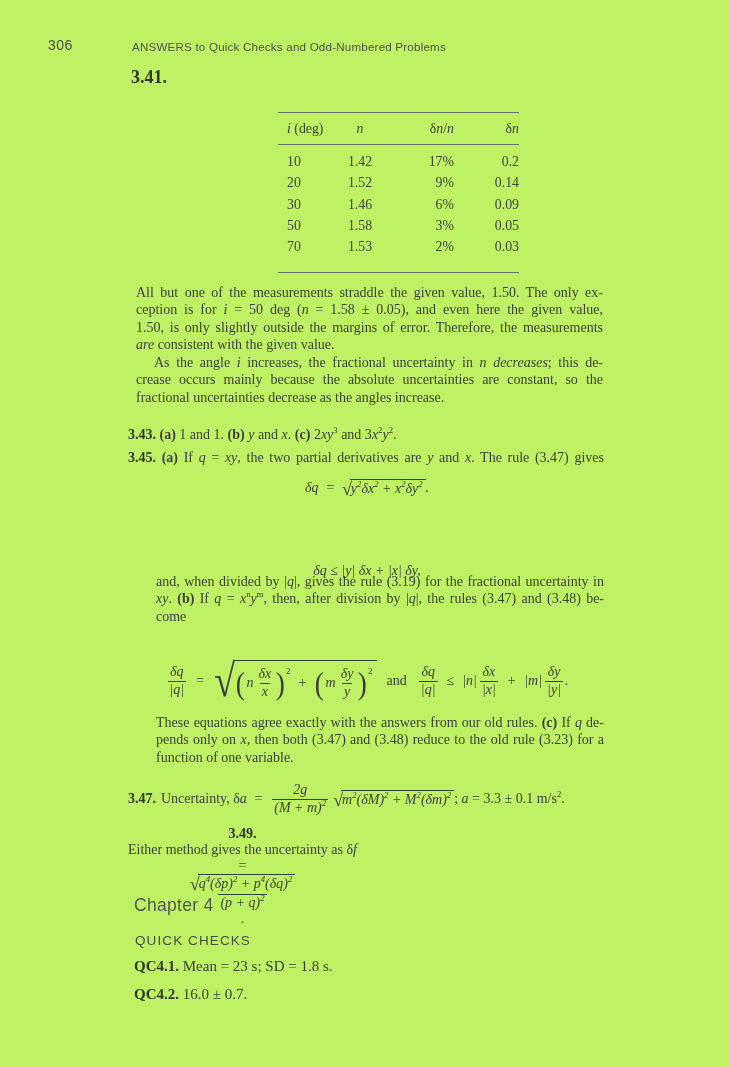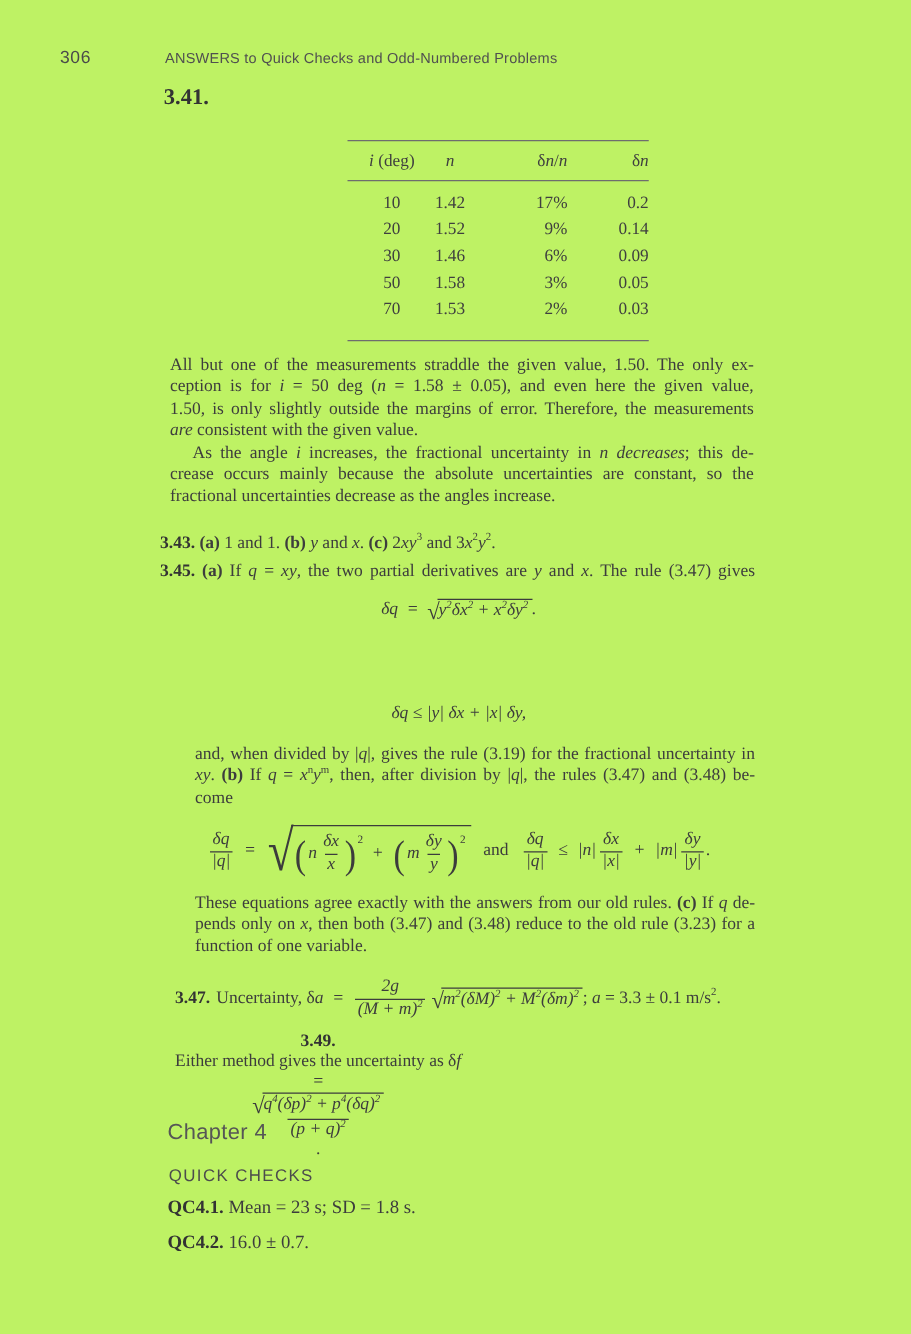--- a/index.html
+++ b/index.html
@@ -22,21 +22,21 @@
   
   .tbl {
     position:absolute; left:278px; top:112px; width:241px;
     display:grid; grid-template-columns:62px 40px 76px 63px;
     font-size:13.8px; color:#3f3f3f;
   }
   .rule { grid-column:1 / -1; border-top:1.2px solid #6e6e6e; height:0; }
   .th { font-style:normal; padding-top:8px; padding-bottom:7px; }
   .td { padding-top:3.2px; padding-bottom:2.1px; }
   .sp { grid-column:1 / -1; height:15px; }
-  .c1 { text-align:center; padding-left:9px; }
+  .c1 { text-align:left; padding-left:9px; }
   .c2 { text-align:center; }
   .c3 { text-align:right; padding-right:2px; }
   .c4 { text-align:right; padding-left:30px; }
   .hdrpad { height:6px; grid-column:1/-1; }
 
   
   .answer { position:absolute; line-height:17.45px; }
   .ln { white-space:nowrap; text-align:justify; text-align-last:justify; }
   .ln.end { text-align-last:left; }
   .indent { padding-left:18px; }
@@ -52,21 +52,21 @@
   .sqrt .tick { font-size:1.3em; line-height:0.82; font-style:normal; }
   .sqrt .rad { border-top:1.3px solid currentColor; padding:1px 3px 0 1px; margin-left:-2px; }
   .sqrt-tall { display:inline-flex; align-items:stretch; }
   .sqrt-tall .tick { font-size:46px; line-height:0.92; font-style:normal; align-self:flex-end; transform:scaleX(0.82); margin-right:-4px; }
   .sqrt-tall .rad { border-top:1.4px solid currentColor; display:inline-flex; align-items:center; padding:3px 4px 0 2px; }
   .bp { font-size:32px; line-height:0.9; font-style:normal; transform:scaleX(0.85); }
   .bexp { align-self:flex-start; font-size:9px; margin-top:2px; font-style:normal; }
   .coef { margin:0 1px; }
 
   
-  .row { position:absolute; left:140px; display:flex; align-items:center; white-space:nowrap; }
+  .row { position:absolute; left:128px; display:flex; align-items:center; white-space:nowrap; }
   .row .gap { width:5px; }
 
   
   .chap { position:absolute; left:134px; top:895px; font-size:17.5px; color:#565656; letter-spacing:0.3px; }
   .qchead { position:absolute; left:135px; top:933px; font-size:13.5px; color:#4c4c4c; letter-spacing:1.1px; }
   .qcrow { position:absolute; left:134px; font-size:15px; }
 </style>
 </head>
 <body>
 
@@ -139,21 +139,21 @@
         <span class="rad">y<sup>2</sup>δx<sup>2</sup> + x<sup>2</sup>δy<sup>2</sup></span>
       </span>
     <span>.</span>
   </div>
 
 
   <div class="formula" style="top:563px;">
     <span>δq ≤ |y| δx + |x| δy,</span>
   </div>
 
-  <div class="answer" style="left:156px;top:595px;width:448px;">
+  <div class="answer" style="left:156px;top:573px;width:448px;">
     <div class="ln">and, when divided by |<i>q</i>|, gives the rule (3.19) for the fractional uncertainty in</div>
     <div class="ln"><i>xy</i>. <b>(b)</b> If <i>q</i> = <i>x</i><sup>n</sup><i>y</i><sup>m</sup>, then, after division by |<i>q</i>|, the rules (3.47) and (3.48) be-</div>
     <div class="ln end">come</div>
   </div>
 
   <div class="formula" style="top:655px;height:52px;">
     <span class="frac">
       <span class="num">δq</span>
       <span class="den">|q|</span>
     </span>

